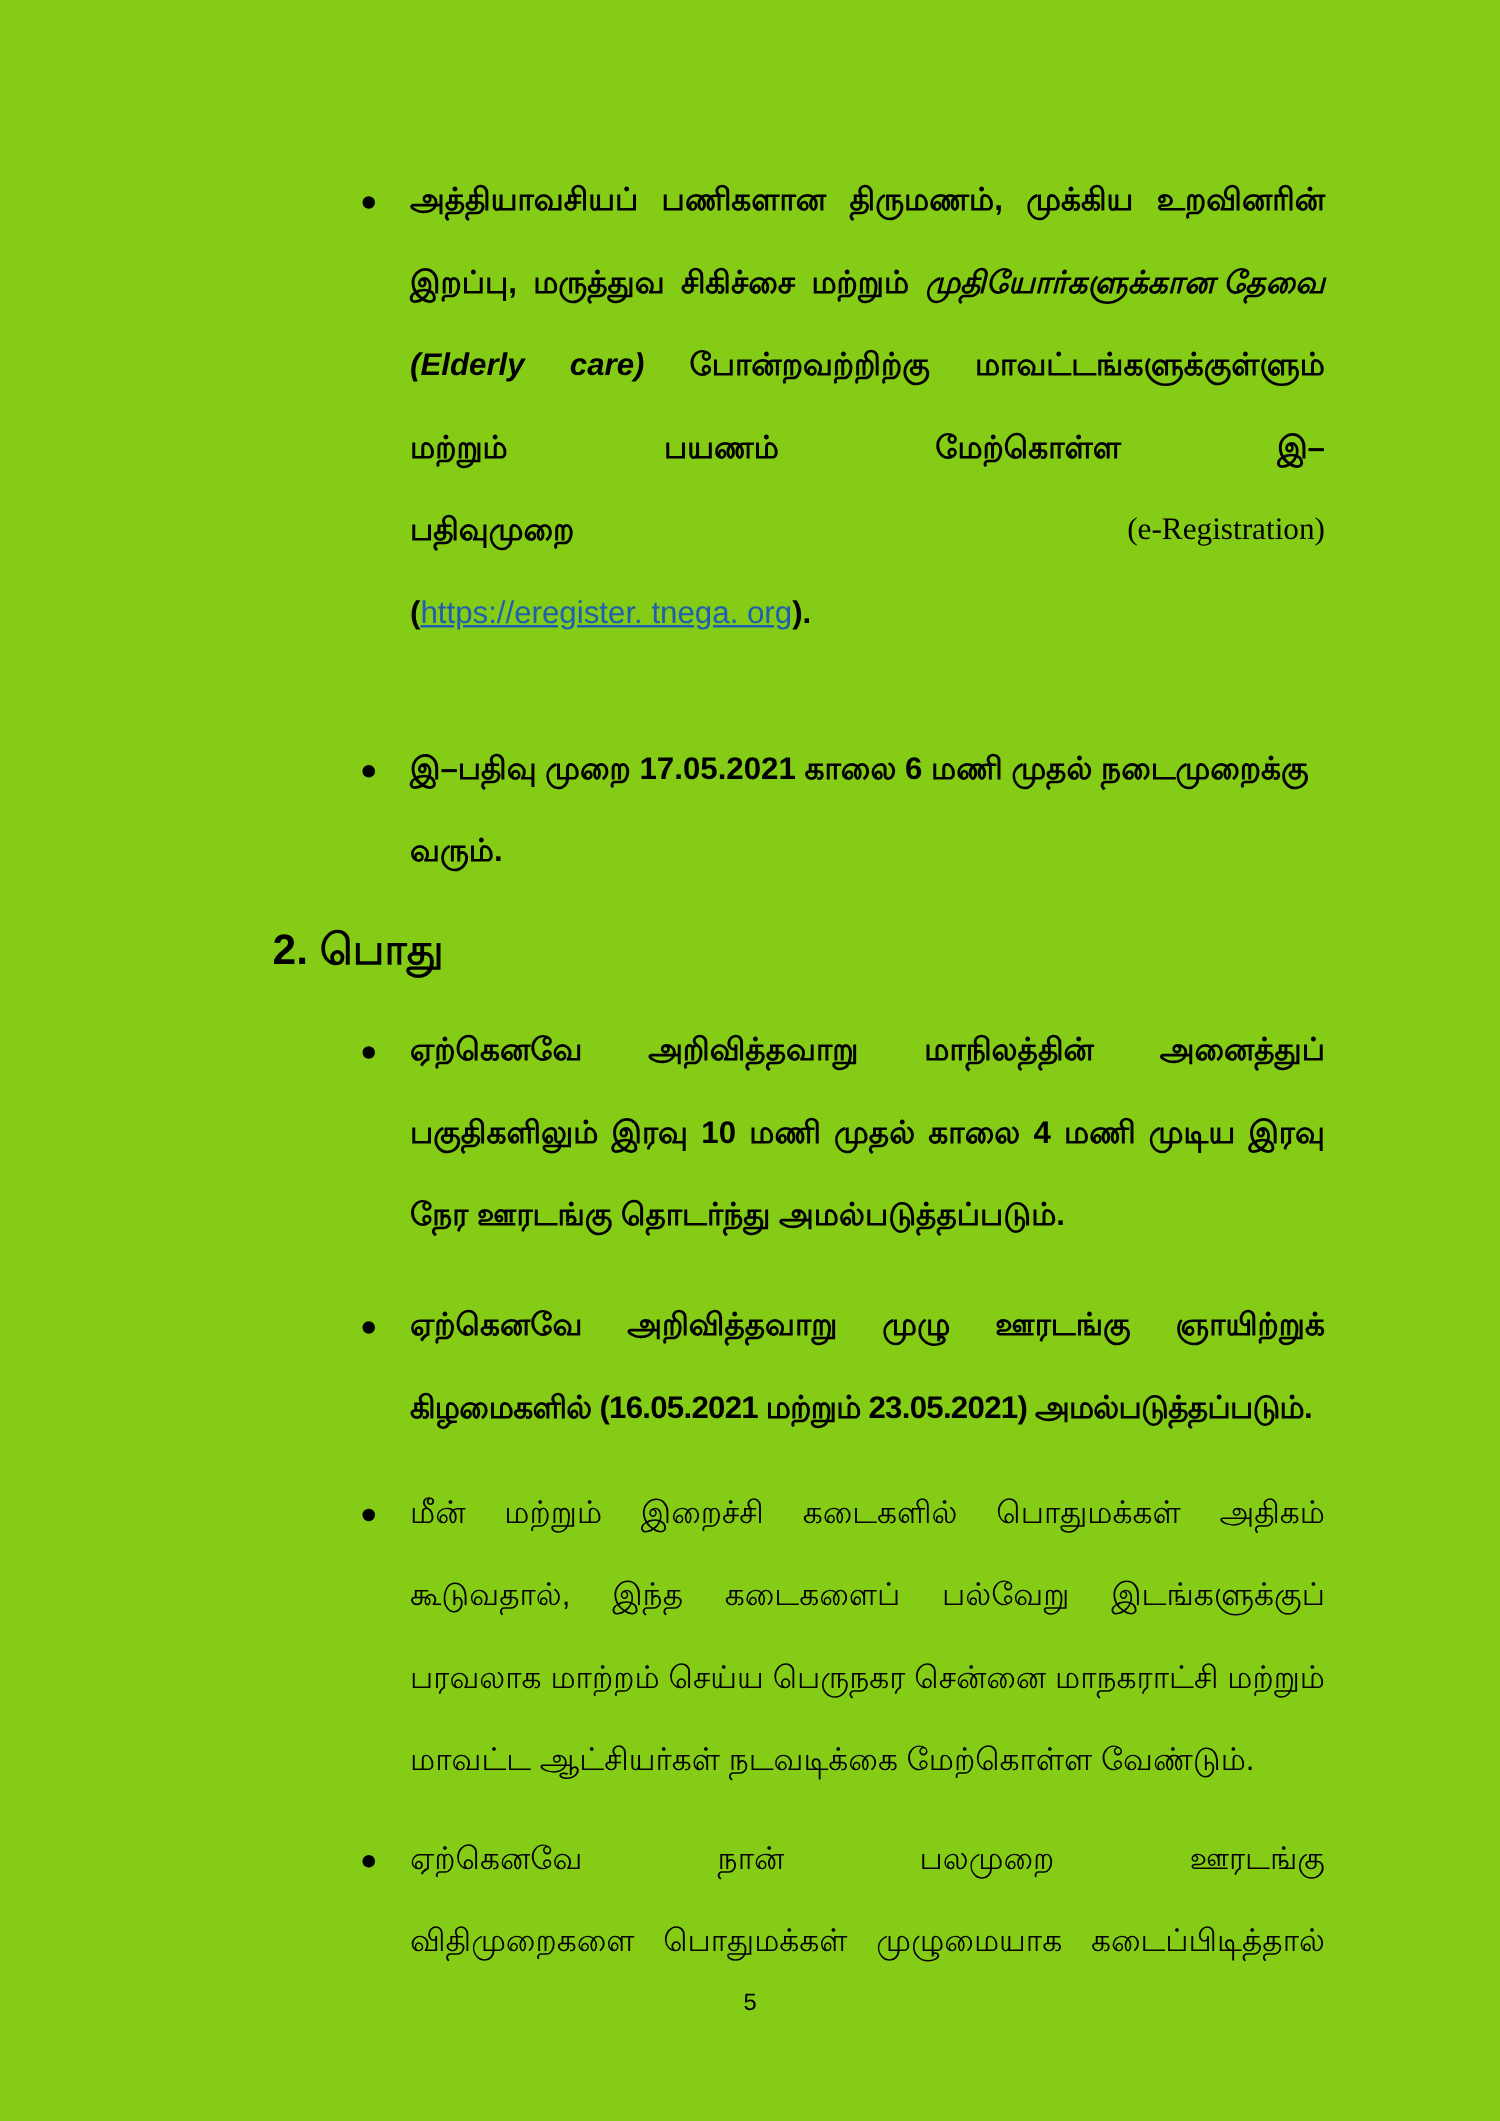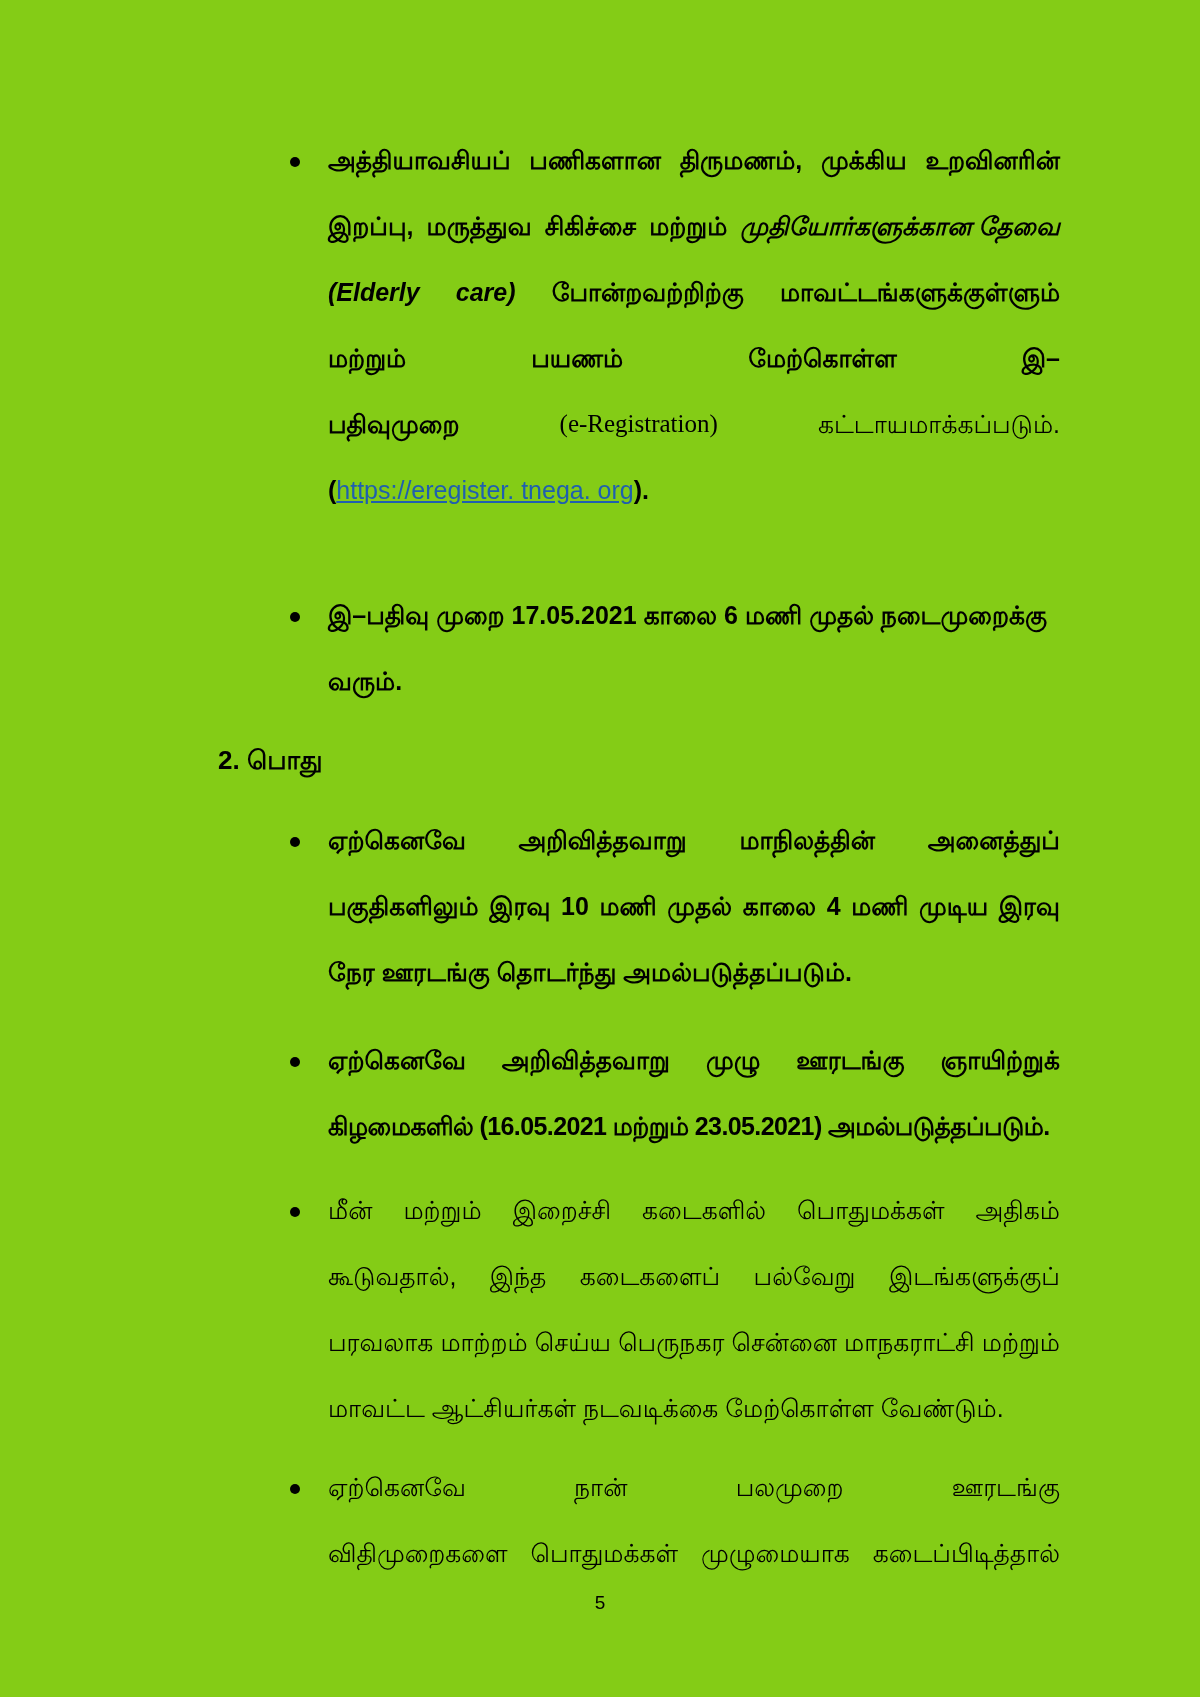--- a/index.html
+++ b/index.html
@@ -54,21 +54,21 @@
   .regular { font-weight: normal; }
   .link {
     color: #1f5fb0;
     text-decoration: underline;
     font-weight: normal;
   }
   .heading {
     position: absolute;
     left: 218px;
     top: 740px;
-    font-size: 26px;
+    font-size: 34px;
     font-weight: bold;
     line-height: 40px;
   }
   .page-number {
     position: absolute;
     left: 0;
     width: 1200px;
     top: 1592px;
     text-align: center;
     font-size: 19px;
@@ -108,21 +108,20 @@
     <div class="line just" style="top:198px;">
       <span>மற்றும்</span>
       <span>பயணம்</span>
       <span>மேற்கொள்ள</span>
       <span>இ–</span>
     </div>
 
     <div class="line just" style="top:264px;text-align:right;">
       <span>பதிவுமுறை</span>
       <span class="serif">(e-Registration)</span>
-      <span class="regular">கட்டாயமாக்கப்படும்.</span>
     </div>
 
     <div class="line" style="top:330px;">
       <span>(</span><a class="link">https://eregister. tnega. org</a><span>).</span>
     </div>
   </div>
 
   <div class="bullet-block bold" style="top:595px;">
     <span class="bullet-dot" style="top:17px;"></span>
     <div class="line" style="top:0px;">இ–பதிவு முறை 17.05.2021 காலை 6 மணி முதல் நடைமுறைக்கு</div>

